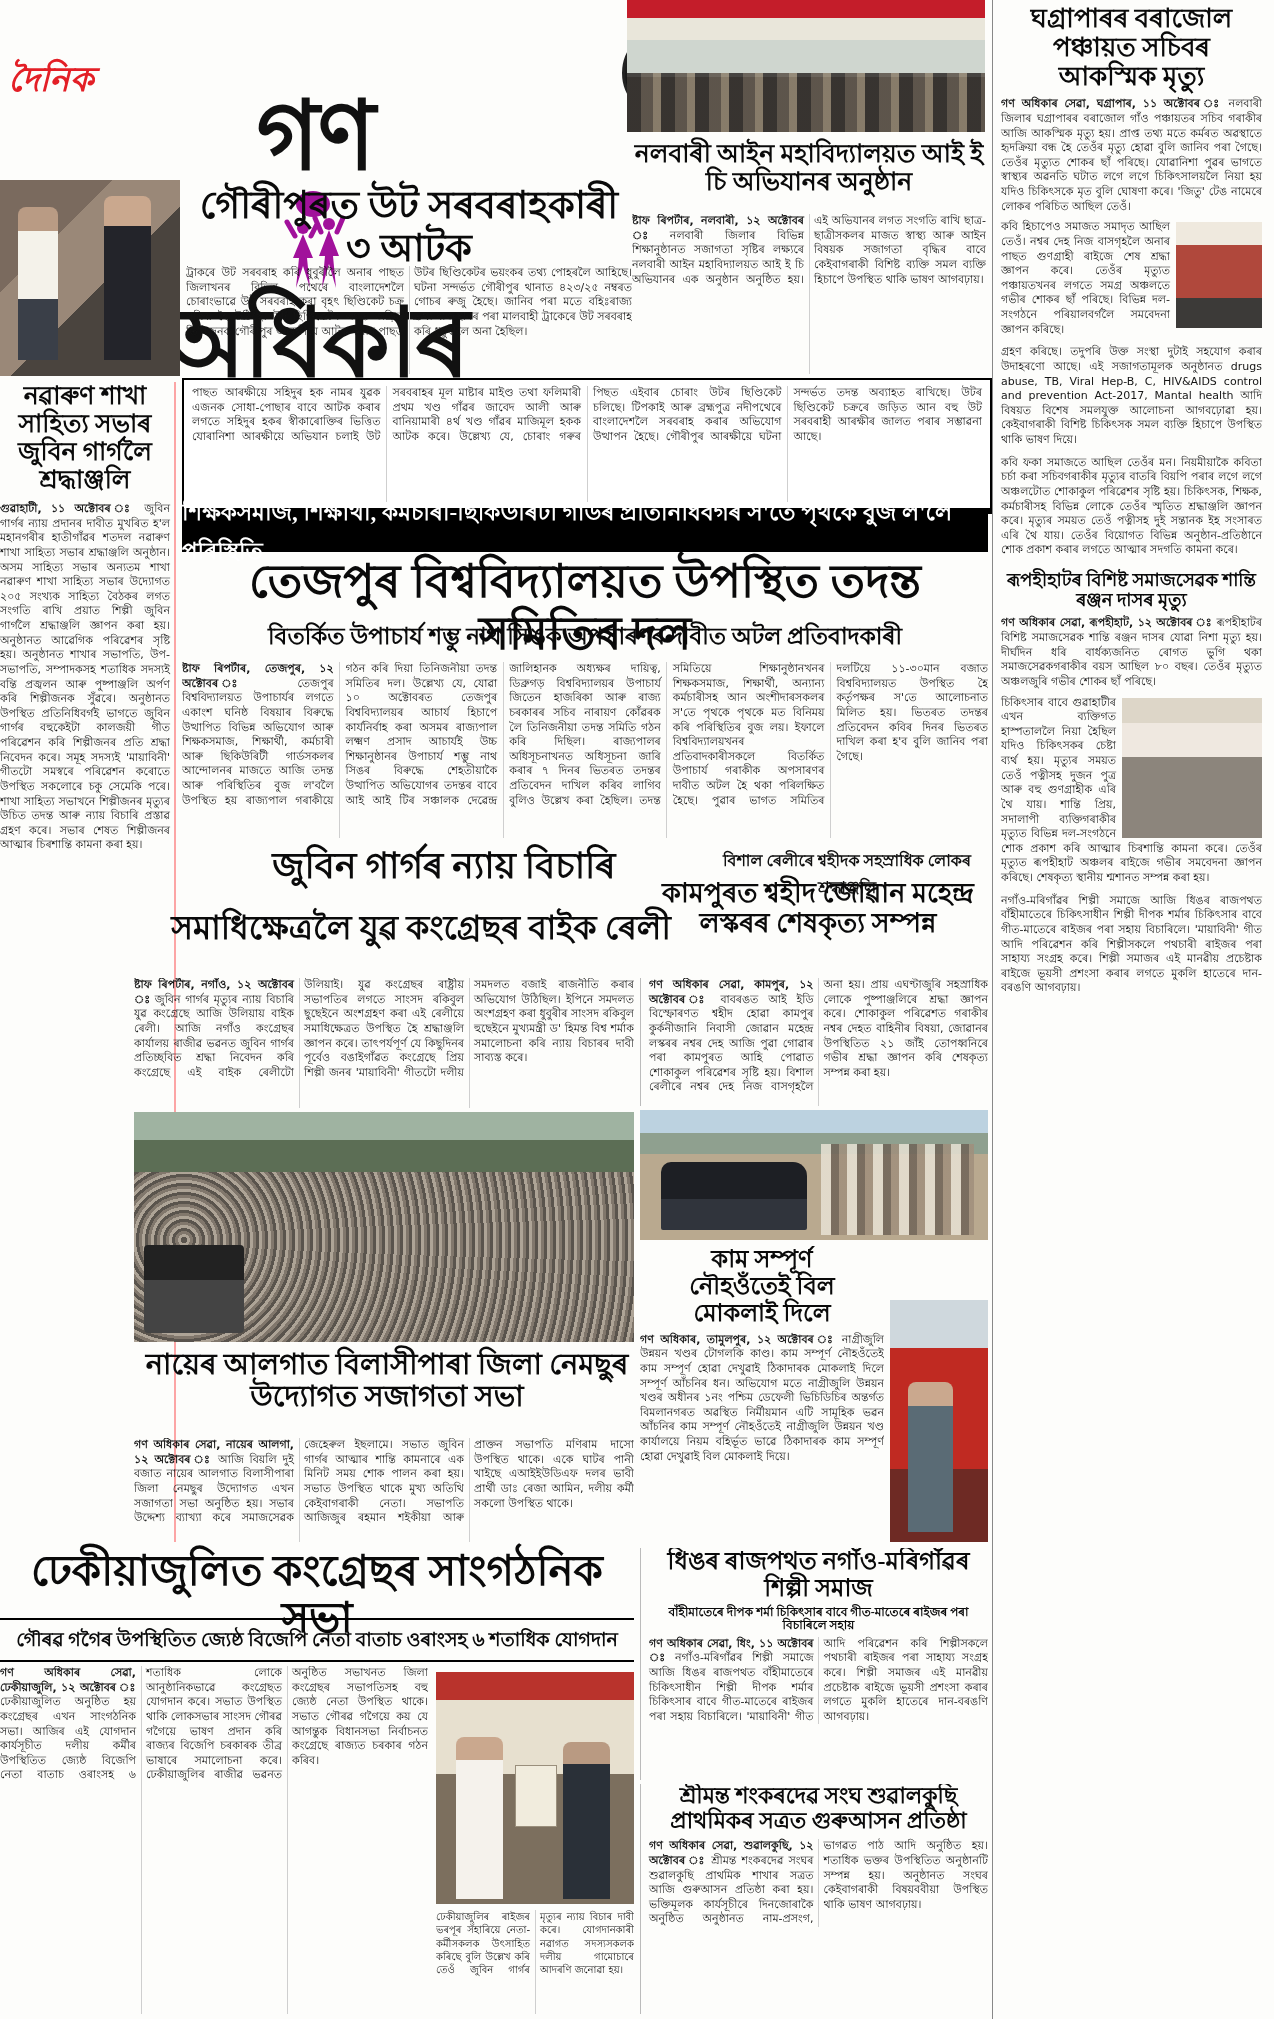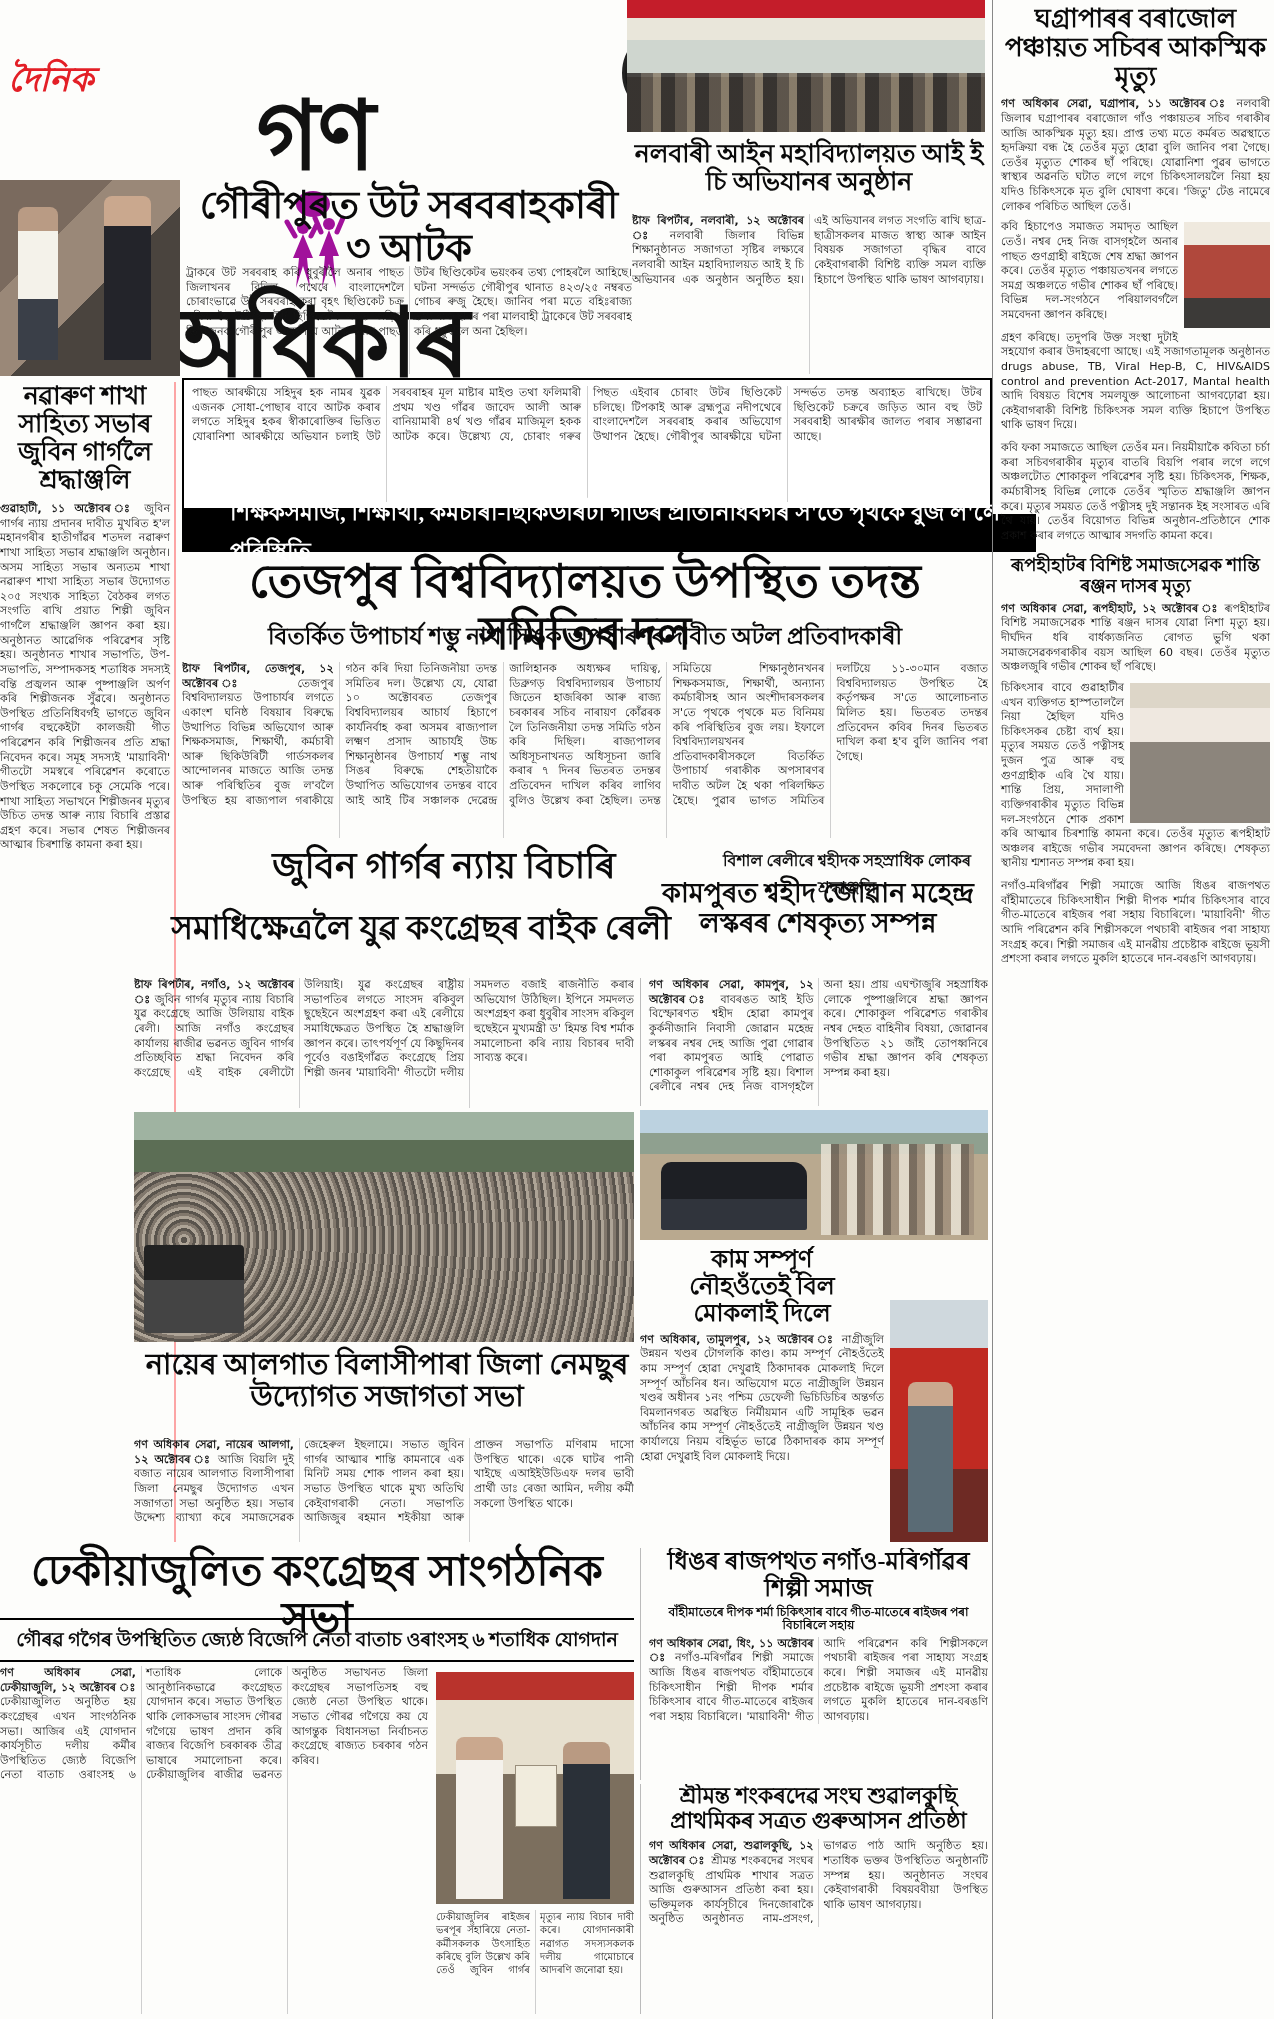--- a/index.html
+++ b/index.html
@@ -20,21 +20,21 @@
   .mast-title{font-size:96px;font-weight:900;line-height:.95;letter-spacing:-2px;display:flex;align-items:center;gap:6px;}
   .page-circle{border-radius:50%;background:radial-gradient(circle at 35% 30%,#4a4a4a,#000 65%);
                color:#fff;display:flex;align-items:center;justify-content:center;
                font-size:52px;font-weight:900;border:3px solid #222;}
   .datebar{background:#000;color:#fff;display:flex;justify-content:space-between;align-items:center;
            padding:0 10px;font-size:14px;font-weight:bold;font-family:"Liberation Sans",sans-serif;}
   .banner{background:#000;color:#fff;display:flex;align-items:center;justify-content:center;
           font-size:23px;font-weight:900;}
   .boxed{border:2px solid #000;border-bottom:6px solid #000;padding:6px 8px;background:#fff;}
   .subrule{border-top:2px solid #000;border-bottom:2px solid #000;display:flex;align-items:center;justify-content:center;}
-  .rightcol{border-left:1.5px solid #888;padding:0 4px 0 8px;box-sizing:border-box;}
+  .rightcol{border-left:1.5px solid #888;padding:0 12px 0 8px;box-sizing:border-box;}
   .kicker{font-weight:900;text-align:center;}
   .vr-l{border-left:1px solid #bbb;padding-left:8px;box-sizing:border-box;}
 </style>
 </head>
 <body>
 
 <div class="page">
 
   <div class="abs" style="left:8px;top:15px;width:614px;height:146px;margin-top:48px;">
     <div class="daily">দৈনিক</div>
@@ -93,21 +93,21 @@
   <div class="abs" style="left:0;top:382px;width:176px;height:1160px;overflow:hidden;border-right:2px solid #fca5a5;padding-right:4px;box-sizing:border-box;">
     <div class="hl" style="font-size:25px;margin-bottom:8px;">
       <span>নৱাৰুণ শাখা সাহিত্য সভাৰ জুবিন গাৰ্গলৈ শ্ৰদ্ধাঞ্জলি</span>
     </div>
     <div class="body-text">
       <span class="byline">গুৱাহাটী, ১১ অক্টোবৰ ঃ</span>
       <span>জুবিন গাৰ্গৰ ন্যায় প্ৰদানৰ দাবীত মুখৰিত হ'ল মহানগৰীৰ হাতীগাঁৱৰ শতদল নৱাৰুণ শাখা সাহিত্য সভাৰ শ্ৰদ্ধাঞ্জলি অনুষ্ঠান। অসম সাহিত্য সভাৰ অন্যতম শাখা নৱাৰুণ শাখা সাহিত্য সভাৰ উদ্যোগত ২০৫ সংখ্যক সাহিত্য বৈঠকৰ লগত সংগতি ৰাখি প্ৰয়াত শিল্পী জুবিন গাৰ্গলৈ শ্ৰদ্ধাঞ্জলি জ্ঞাপন কৰা হয়। অনুষ্ঠানত আৱেগিক পৰিৱেশৰ সৃষ্টি হয়। অনুষ্ঠানত শাখাৰ সভাপতি, উপ-সভাপতি, সম্পাদকসহ শতাধিক সদস্যই বন্তি প্ৰজ্বলন আৰু পুষ্পাঞ্জলি অৰ্পণ কৰি শিল্পীজনক সুঁৱৰে। অনুষ্ঠানত উপস্থিত প্ৰতিনিধিবৰ্গই ভাগতে জুবিন গাৰ্গৰ বহুকেইটা কালজয়ী গীত পৰিৱেশন কৰি শিল্পীজনৰ প্ৰতি শ্ৰদ্ধা নিবেদন কৰে। সমূহ সদস্যই 'মায়াবিনী' গীতটো সমস্বৰে পৰিৱেশন কৰোতে উপস্থিত সকলোৰে চকু সেমেকি পৰে। শাখা সাহিত্য সভাখনে শিল্পীজনৰ মৃত্যুৰ উচিত তদন্ত আৰু ন্যায় বিচাৰি প্ৰস্তাৱ গ্ৰহণ কৰে। সভাৰ শেষত শিল্পীজনৰ আত্মাৰ চিৰশান্তি কামনা কৰা হয়।</span>
     </div>
   </div>
 
-  <div class="abs banner" style="left:182px;top:514px;width:806px;height:38px;padding-left:48px;">
+  <div class="abs banner" style="left:182px;top:514px;width:806px;height:38px;">
     <span>শিক্ষকসমাজ, শিক্ষাৰ্থী, কৰ্মচাৰী-ছিকিউৰিটী গাৰ্ডৰ প্ৰতিনিধিবৰ্গৰ স'তে পৃথকে বুজ ল'লে পৰিস্থিতি</span>
   </div>
   <div class="abs hl" style="left:182px;top:556px;width:806px;height:62px;font-size:46px;">
     <span>তেজপুৰ বিশ্ববিদ্যালয়ত উপস্থিত তদন্ত সমিতিৰ দল</span>
   </div>
   <div class="abs hl" style="left:182px;top:624px;width:806px;height:32px;font-size:23px;">
     <span>বিতৰ্কিত উপাচাৰ্য শম্ভু নাথ সিঙক অপসাৰণৰ দাবীত অটল প্ৰতিবাদকাৰী</span>
   </div>
   <div class="abs body-text cols5" style="left:182px;top:662px;width:806px;height:176px;overflow:hidden;">
     <span class="byline">ষ্টাফ ৰিপৰ্টাৰ, তেজপুৰ, ১২ অক্টোবৰ ঃ</span>
@@ -188,21 +188,21 @@
       <span>গ্ৰহণ কৰিছে। তদুপৰি উক্ত সংস্থা দুটাই সহযোগ কৰাৰ উদাহৰণো আছে। এই সজাগতামূলক অনুষ্ঠানত drugs abuse, TB, Viral Hep-B, C, HIV&amp;AIDS control and prevention Act-2017, Mantal health আদি বিষয়ত বিশেষ সমলযুক্ত আলোচনা আগবঢ়োৱা হয়। কেইবাগৰাকী বিশিষ্ট চিকিৎসক সমল ব্যক্তি হিচাপে উপস্থিত থাকি ভাষণ দিয়ে।</span>
     </div>
     <div class="body-text" style="margin-top:8px;">
       <span>কবি ফকা সমাজতে আছিল তেওঁৰ মন। নিয়মীয়াকৈ কবিতা চৰ্চা কৰা সচিবগৰাকীৰ মৃত্যুৰ বাতৰি বিয়পি পৰাৰ লগে লগে অঞ্চলটোত শোকাকুল পৰিৱেশৰ সৃষ্টি হয়। চিকিৎসক, শিক্ষক, কৰ্মচাৰীসহ বিভিন্ন লোকে তেওঁৰ স্মৃতিত শ্ৰদ্ধাঞ্জলি জ্ঞাপন কৰে। মৃত্যুৰ সময়ত তেওঁ পত্নীসহ দুই সন্তানক ইহ সংসাৰত এৰি থৈ যায়। তেওঁৰ বিয়োগত বিভিন্ন অনুষ্ঠান-প্ৰতিষ্ঠানে শোক প্ৰকাশ কৰাৰ লগতে আত্মাৰ সদগতি কামনা কৰে।</span>
     </div>
     <div class="hl" style="font-size:18px;margin:12px 0 6px;">
       <span>ৰূপহীহাটৰ বিশিষ্ট সমাজসেৱক শান্তি ৰঞ্জন দাসৰ মৃত্যু</span>
     </div>
     <div class="body-text">
       <span class="byline">গণ অধিকাৰ সেৱা, ৰূপহীহাট, ১২ অক্টোবৰ ঃ</span>
-      <span>ৰূপহীহাটৰ বিশিষ্ট সমাজসেৱক শান্তি ৰঞ্জন দাসৰ যোৱা নিশা মৃত্যু হয়। দীৰ্ঘদিন ধৰি বাৰ্ধক্যজনিত ৰোগত ভুগি থকা সমাজসেৱকগৰাকীৰ বয়স আছিল 60 বছৰ। তেওঁৰ মৃত্যুত অঞ্চলজুৰি গভীৰ শোকৰ ছাঁ পৰিছে।</span>
+      <span>ৰূপহীহাটৰ বিশিষ্ট সমাজসেৱক শান্তি ৰঞ্জন দাসৰ যোৱা নিশা মৃত্যু হয়। দীৰ্ঘদিন ধৰি বাৰ্ধক্যজনিত ৰোগত ভুগি থকা সমাজসেৱকগৰাকীৰ বয়স আছিল ৮০ বছৰ। তেওঁৰ মৃত্যুত অঞ্চলজুৰি গভীৰ শোকৰ ছাঁ পৰিছে।</span>
     </div>
     <div class="body-text" style="margin-top:6px;">
       <span class="photo" style="float:right;width:140px;height:140px;margin:2px 0 4px 6px;display:block;
             background:linear-gradient(180deg,#ddd6c8 0 18%,#efe8e0 18% 42%,#8c857c 42% 100%);"></span>
       <span>চিকিৎসাৰ বাবে গুৱাহাটীৰ এখন ব্যক্তিগত হাস্পতাললৈ নিয়া হৈছিল যদিও চিকিৎসকৰ চেষ্টা ব্যৰ্থ হয়। মৃত্যুৰ সময়ত তেওঁ পত্নীসহ দুজন পুত্ৰ আৰু বহু গুণগ্ৰাহীক এৰি থৈ যায়। শান্তি প্ৰিয়, সদালাপী ব্যক্তিগৰাকীৰ মৃত্যুত বিভিন্ন দল-সংগঠনে শোক প্ৰকাশ কৰি আত্মাৰ চিৰশান্তি কামনা কৰে। তেওঁৰ মৃত্যুত ৰূপহীহাট অঞ্চলৰ ৰাইজে গভীৰ সমবেদনা জ্ঞাপন কৰিছে। শেষকৃত্য স্থানীয় শ্মশানত সম্পন্ন কৰা হয়।</span>
     </div>
     <div class="body-text" style="margin-top:8px;">
       <span>নগাঁও-মৰিগাঁৱৰ শিল্পী সমাজে আজি ধিঙৰ ৰাজপথত বাঁহীমাতেৰে চিকিৎসাধীন শিল্পী দীপক শৰ্মাৰ চিকিৎসাৰ বাবে গীত-মাতেৰে ৰাইজৰ পৰা সহায় বিচাৰিলে। 'মায়াবিনী' গীত আদি পৰিৱেশন কৰি শিল্পীসকলে পথচাৰী ৰাইজৰ পৰা সাহায্য সংগ্ৰহ কৰে। শিল্পী সমাজৰ এই মানৱীয় প্ৰচেষ্টাক ৰাইজে ভূয়সী প্ৰশংসা কৰাৰ লগতে মুকলি হাতেৰে দান-বৰঙণি আগবঢ়ায়।</span>
     </div>
   </div>

